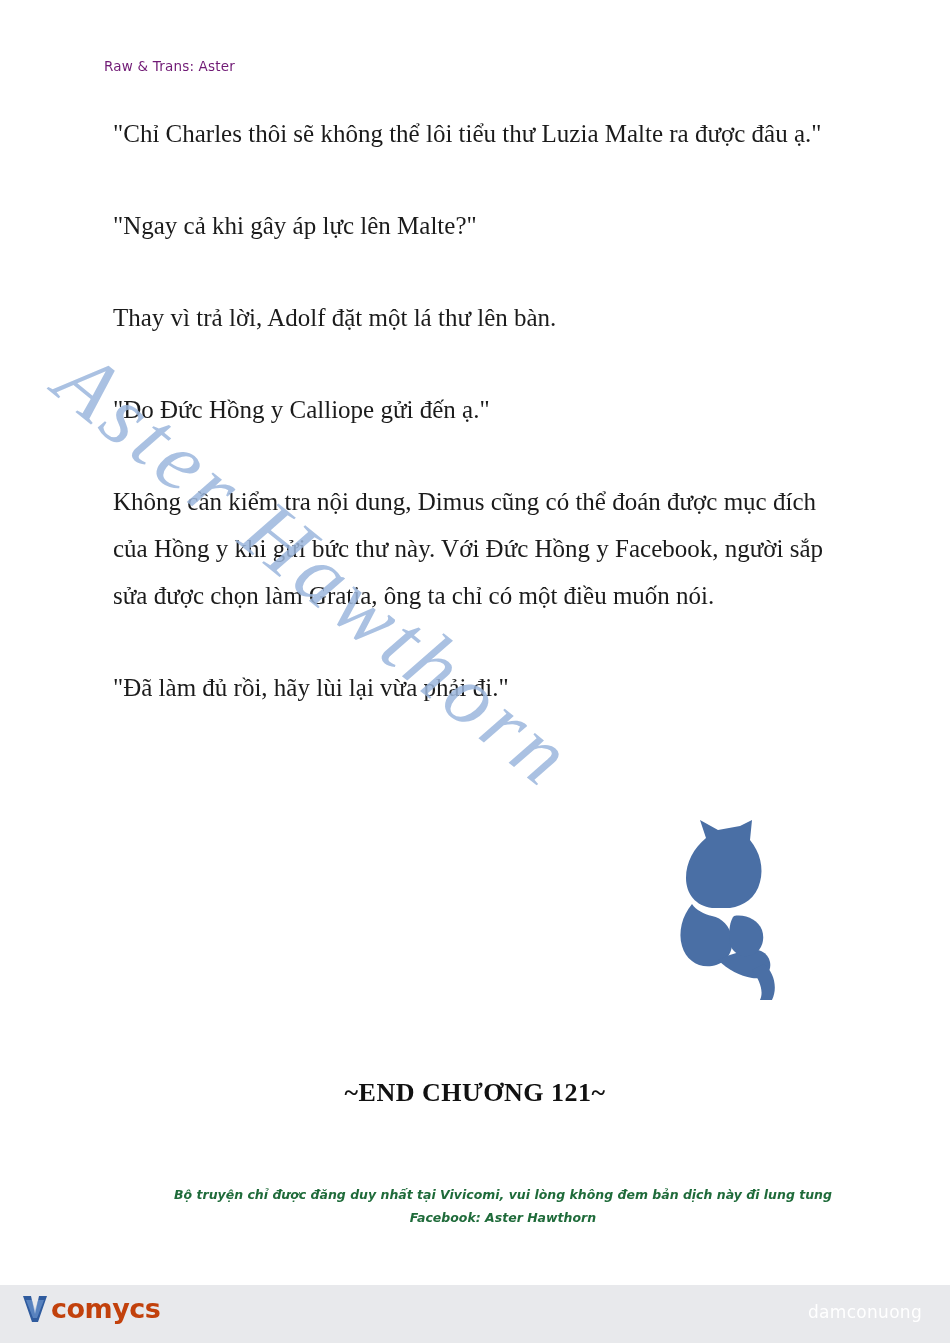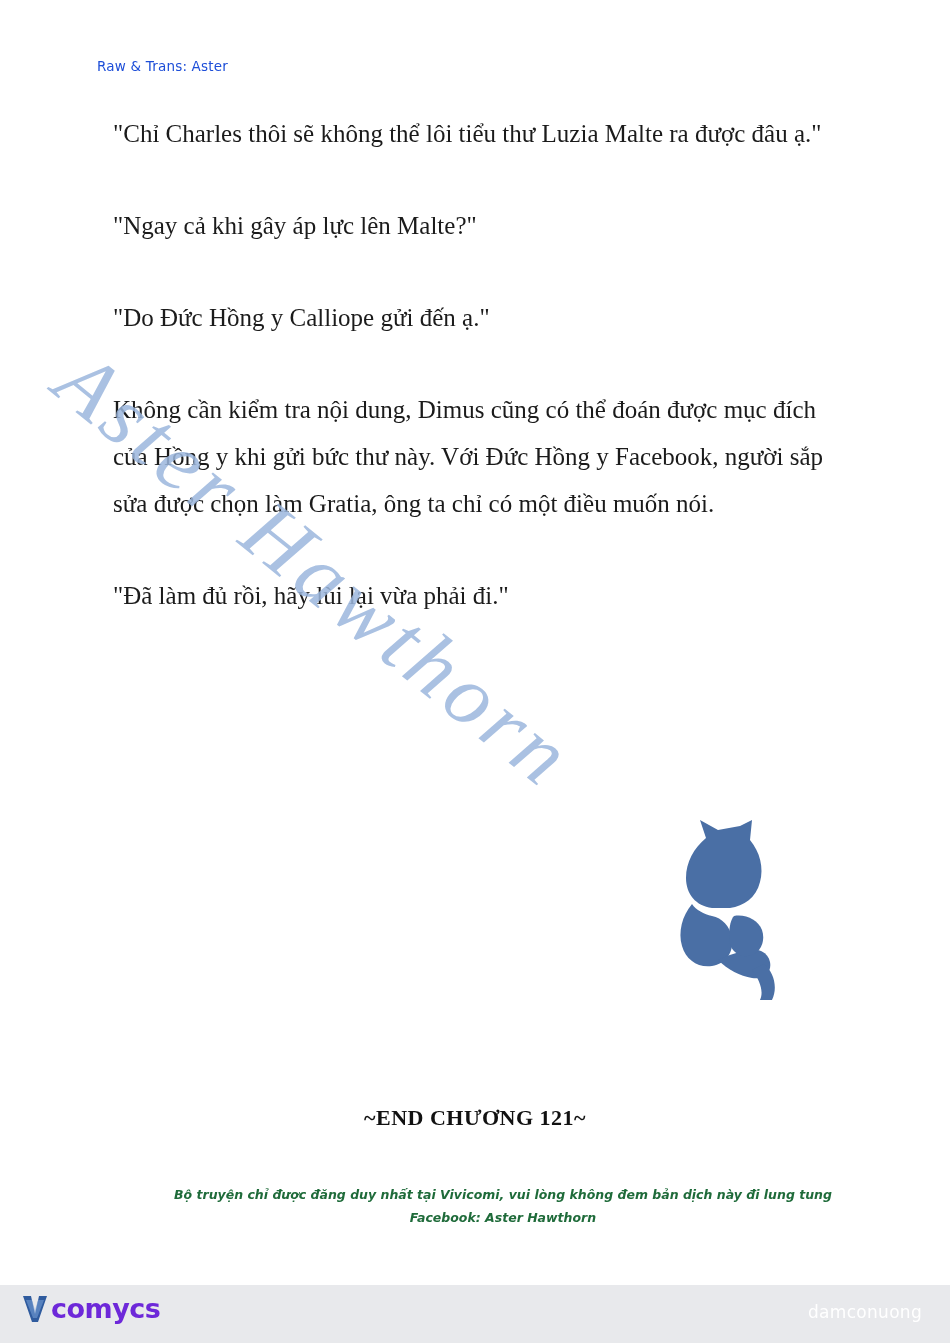--- a/index.html
+++ b/index.html
@@ -18,25 +18,25 @@
     position: relative;
     width: 950px;
     height: 1343px;
     background: #ffffff;
     overflow: hidden;
   }
 
   
   .credit {
     position: absolute;
-    left: 97px;
+    left: 104px;
     top: 58px;
     font-family: "DejaVu Sans", sans-serif;
     font-size: 13.5px;
-    color: #1d4ed8;
+    color: #701a75;
     letter-spacing: 0.2px;
   }
 
   
   .body-text {
     position: absolute;
     left: 113px;
     top: 110px;
     width: 720px;
     font-family: "Liberation Serif", serif;
@@ -47,26 +47,26 @@
   .para {
     margin: 0 0 45px 0;
     white-space: pre-wrap;
   }
   .para:last-child { margin-bottom: 0; }
 
   
   .chapter-end {
     position: absolute;
     left: 0;
-    top: 1105px;
+    top: 1078px;
     width: 950px;
     text-align: center;
     font-family: "Liberation Serif", serif;
     font-weight: bold;
-    font-size: 22px;
+    font-size: 26px;
     color: #111111;
     letter-spacing: 0.5px;
   }
 
   
   .footer-notes {
     position: absolute;
     left: 0;
     top: 1183px;
     width: 950px;
@@ -128,21 +128,21 @@
     gap: 3px;
   }
   .logo-mark {
     width: 26px;
     height: 30px;
   }
   .logo-text {
     font-family: "DejaVu Sans", sans-serif;
     font-weight: bold;
     font-size: 27px;
-    color: #6d28d9;
+    color: #c2410c;
     letter-spacing: -0.5px;
     text-align: right;
   }
   .site-tag {
     position: absolute;
     right: 28px;
     top: 17px;
     font-family: "DejaVu Sans", sans-serif;
     font-size: 17px;
     color: #ffffff;
@@ -152,20 +152,21 @@
 </head>
 <body>
 
 <div class="page">
 
   <div class="credit">Raw &amp; Trans: Aster</div>
 
   <div class="body-text">
     <p class="para">"Chỉ Charles thôi sẽ không thể lôi tiểu thư Luzia Malte ra được đâu ạ."</p>
     <p class="para">"Ngay cả khi gây áp lực lên Malte?"</p>
+    <p class="para">Thay vì trả lời, Adolf đặt một lá thư lên bàn.</p>
     <p class="para">"Do Đức Hồng y Calliope gửi đến ạ."</p>
     <p class="para">Không cần kiểm tra nội dung, Dimus cũng có thể đoán được mục đích của Hồng y khi gửi bức thư này. Với Đức Hồng y Facebook, người sắp sửa được chọn làm Gratia, ông ta chỉ có một điều muốn nói.</p>
     <p class="para">"Đã làm đủ rồi, hãy lùi lại vừa phải đi."</p>
   </div>
 
   <div class="chapter-end">~END CHƯƠNG 121~</div>
 
   <div class="footer-notes">
     <span class="footer-line">Bộ truyện chỉ được đăng duy nhất tại Vivicomi, vui lòng không đem bản dịch này đi lung tung</span>
     <span class="footer-line">Facebook: Aster Hawthorn</span>

